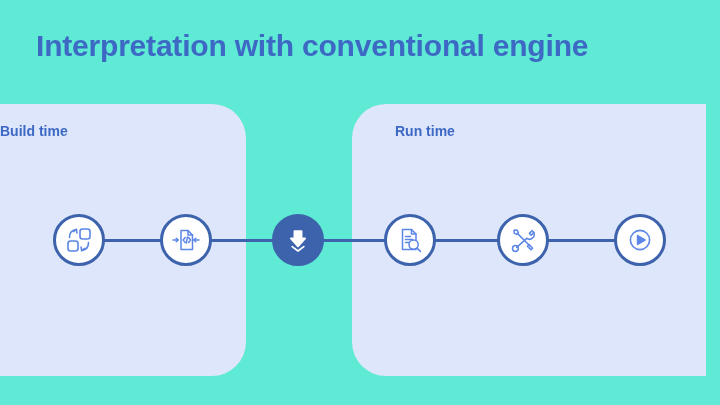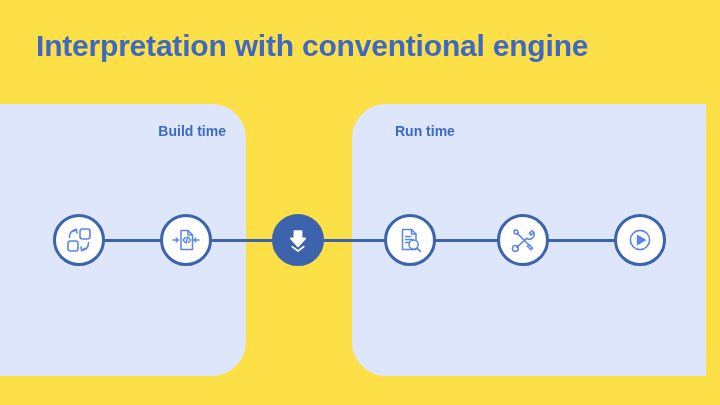--- a/index.html
+++ b/index.html
@@ -10,21 +10,21 @@
     width: 720px;
     height: 405px;
     background: #ffffff;
     font-family: "Liberation Sans", sans-serif;
     overflow: hidden;
   }
   .slide {
     position: relative;
     width: 720px;
     height: 405px;
-    background: #fde047;
+    background: #5eead4;
   }
   .title {
     position: absolute;
     left: 36px;
     top: 28px;
     width: 648px;
     font-size: 30px;
     font-weight: bold;
     color: #3d69c4;
     letter-spacing: -0.2px;
@@ -53,21 +53,21 @@
     position: absolute;
     font-size: 14px;
     font-weight: bold;
     color: #3d69c4;
     white-space: nowrap;
   }
   .label-build {
     left: 0px;
     top: 123px;
     width: 226px;
-    text-align: right;
+    text-align: left;
   }
   .label-run {
     left: 378px;
     top: 123px;
     text-align: left;
     margin-left: 17px;
   }
 
   
   .rail {

